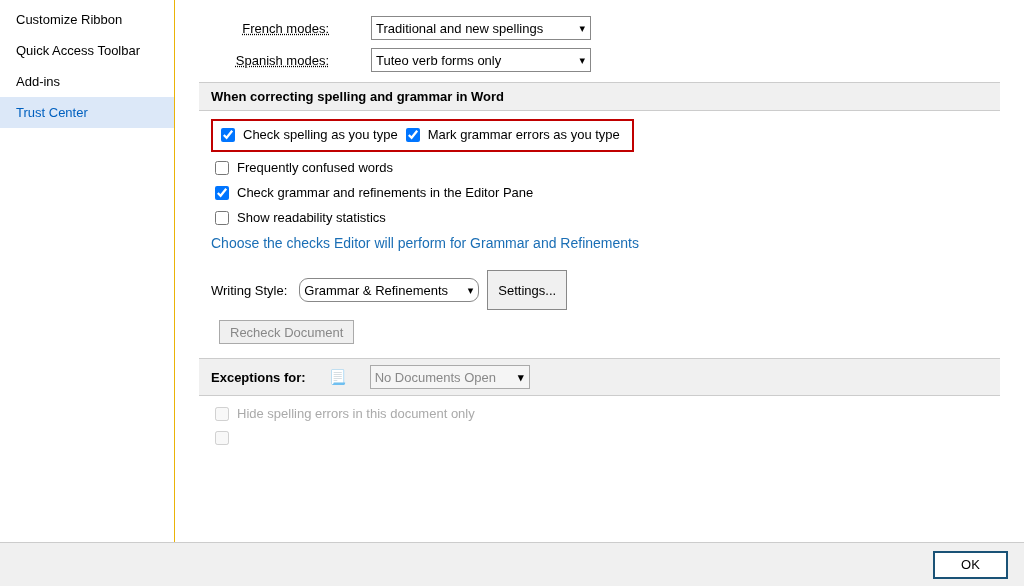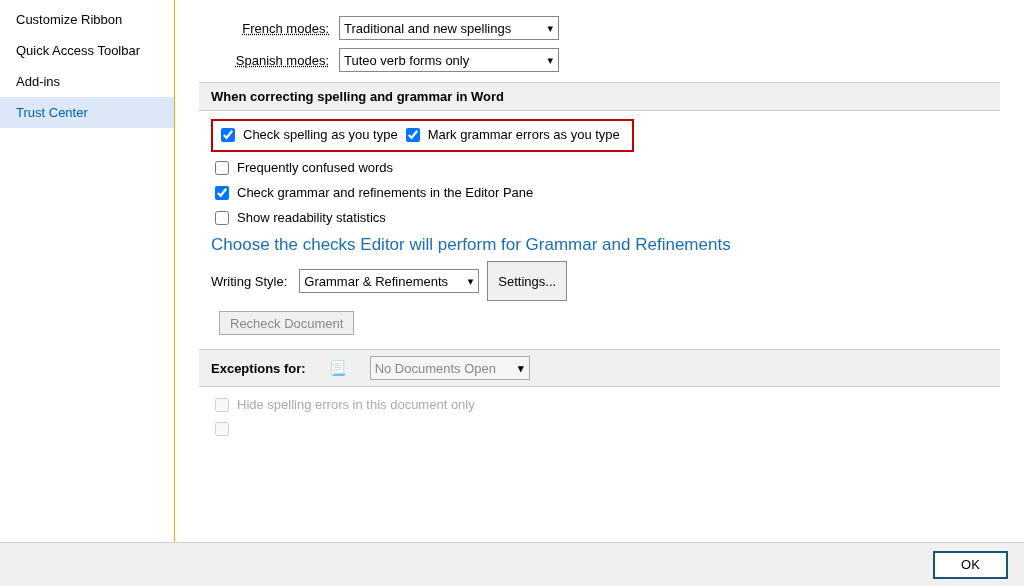--- a/index.html
+++ b/index.html
@@ -40,20 +40,21 @@
     .content-area {
       flex: 1;
       padding: 16px 24px 16px 24px;
       overflow-y: auto;
       background: #fff;
     }
     .field-row {
       display: flex;
       align-items: center;
       margin-bottom: 8px;
+      gap: 32px;
     }
     .field-label {
       width: 140px;
       text-align: right;
       padding-right: 10px;
       font-size: 13px;
       color: #000;
     }
     .field-label span {
       text-decoration: underline;
@@ -113,22 +114,22 @@
     }
     .checkbox-label {
       font-size: 13px;
       color: #000;
     }
     .checkbox-label.disabled {
       color: #aaa;
     }
     .link-text {
       color: #1a6eb5;
-      font-size: 17px;
-      margin: 8px 0 6px 0;
+      font-size: 14px;
+      margin: 8px 0 19px 0;
       margin-left: 12px;
     }
     .writing-style-row {
       display: flex;
       align-items: center;
       margin-left: 12px;
       margin-bottom: 10px;
       gap: 8px;
     }
     .writing-style-label {
@@ -327,21 +328,21 @@
 
     
     <div class="link-text">
       <span>Choose the checks Editor will perform for Grammar and Refinements</span>
     </div>
 
     
     <div class="writing-style-row">
       <span class="writing-style-label">Writing Style:</span>
       <div class="dropdown-wrapper">
-        <select class="dropdown-select" style="min-width:180px;">
+        <select class="dropdown-select" style="min-width:180px;border-radius:9px;">
           <option>Grammar &amp; Refinements</option>
           <option>Grammar Only</option>
         </select>
       </div>
       <button class="settings-btn">Settings...</button>
     </div>
 
     
     <button class="recheck-btn">Recheck Document</button>
 

